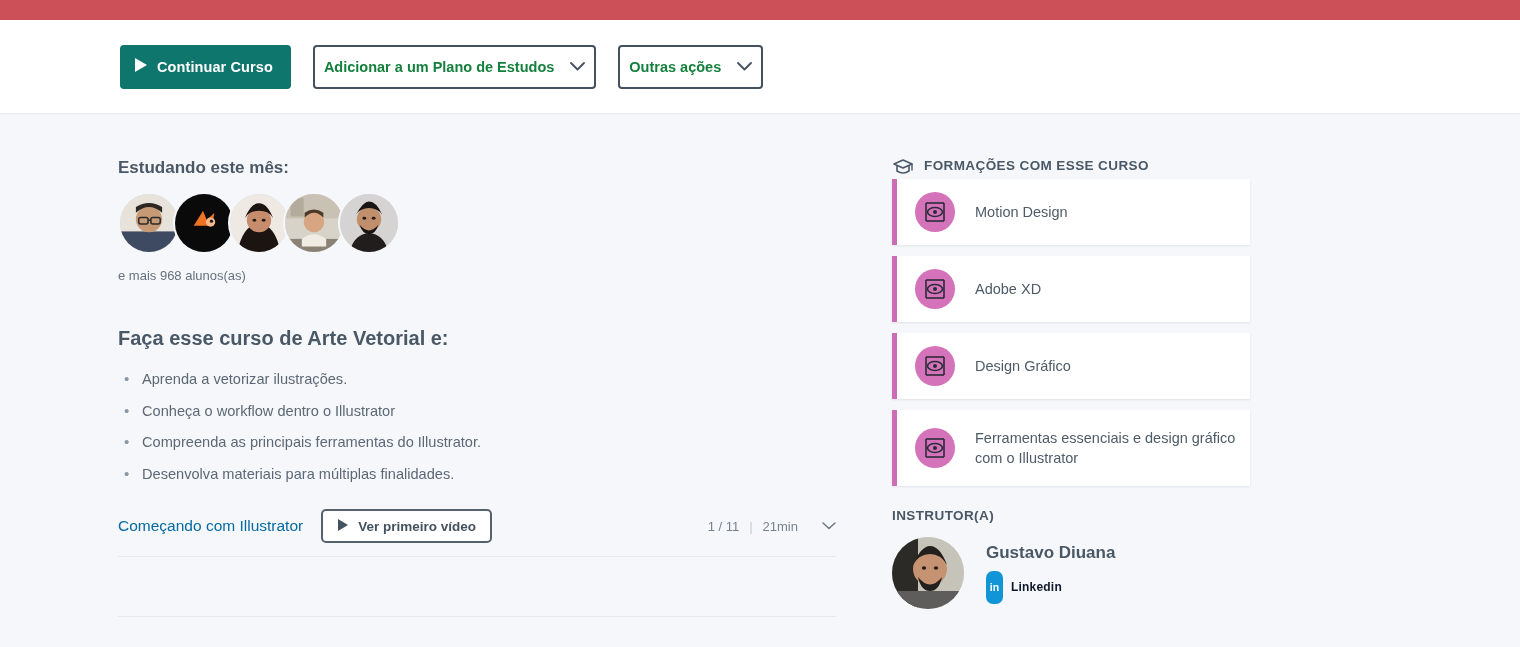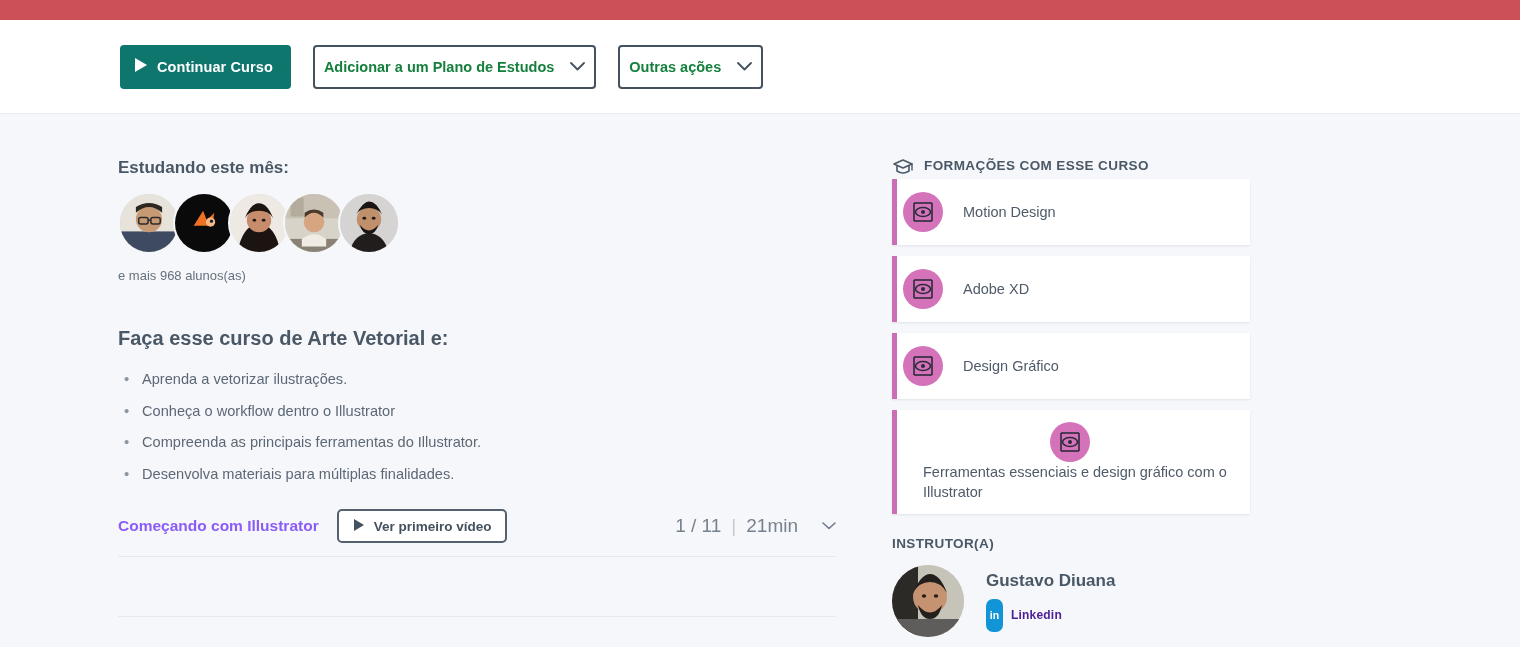--- a/index.html
+++ b/index.html
@@ -81,51 +81,51 @@
   
   h3.lessons-title {
     font-size: 23px; font-weight: 700; color: #4a5866;
     margin-top: 22px; margin-bottom: 6px;
   }
   .lesson-row {
     display: flex; align-items: center;
     height: 60px; width: 718px;
     border-bottom: 1px solid #e6e9ef;
   }
-  .lesson-name { font-size: 15.5px; color: #8b5cf6; font-weight: bold; }
+  .lesson-name { font-size: 15.5px; color: #0369a1; }
   .btn-watch {
     margin-left: 18px; height: 34px; padding: 8px 14px;
     border: 2px solid #55616e; border-radius: 5px; background: #ffffff;
     display: inline-flex; align-items: center;
     font-size: 13.5px; font-weight: 700; color: #44515f; cursor: pointer;
   }
   .btn-watch .play { margin-right: 9px; display:inline-block; }
   .lesson-meta {
     margin-left: auto; display: flex; align-items: center;
-    font-size: 19px; color: #78828e;
+    font-size: 13px; color: #78828e;
   }
   .lesson-meta .sep { color: #c4cad2; margin: 0 10px; }
   .lesson-meta .chev { margin-left: 24px; color: #6c7884; display:inline-flex; }
 
   
   .panel-head {
     display: flex; gap: 10px;
     font-size: 13.5px; font-weight: 700; letter-spacing: .4px;
     color: #4a5866; 
   }
   .formation-card {
     width: 358px; min-height: 66px;
     background: #ffffff;
     border-left: 5px solid #cc6eb5;
     box-shadow: 0 1px 2px rgba(40,50,70,.10);
     display: flex; align-items: center;
-    padding: 12px 14px 12px 6px;
+    padding: 12px 14px 12px 18px;
     margin-bottom: 11px; cursor: pointer;
   }
-  .formation-card.tall { min-height: 76px; flex-direction: column; }
+  .formation-card.tall { min-height: 76px; }
   .fc-icon {
     width: 40px; height: 40px; border-radius: 50%;
     background: #d473b9; flex: 0 0 40px;
     display: flex; align-items: center; justify-content: center;
   }
   .fc-label {
     margin-left: 20px; font-size: 14.5px; color: #4f5b68; line-height: 1.38;
   }
   .instructor-head {
     font-size: 13.5px; font-weight: 700; letter-spacing: .4px;
@@ -142,21 +142,21 @@
     font-size: 17px; font-weight: 700; color: #4a5866; margin-bottom: 8px;
   }
   .linkedin { display: inline-flex; align-items: center; cursor: pointer; }
   .li-badge {
     width: 17px; height: 33px; border-radius: 7px; background: #1295d6;
     color: #ffffff; font-size: 10.5px; font-weight: 700;
     display: inline-flex; align-items: center; justify-content: center;
     line-height: 1;
   }
   .li-text {
-    margin-left: 8px; font-size: 12px; font-weight: 700; color: #4c1d95;
+    margin-left: 8px; font-size: 12px; font-weight: 700; color: #0f172a;
     letter-spacing: .2px;
   }
 </style>
 </head>
 <body>
 
 <div class="top-strip"></div>
 
 <div class="toolbar">
 

